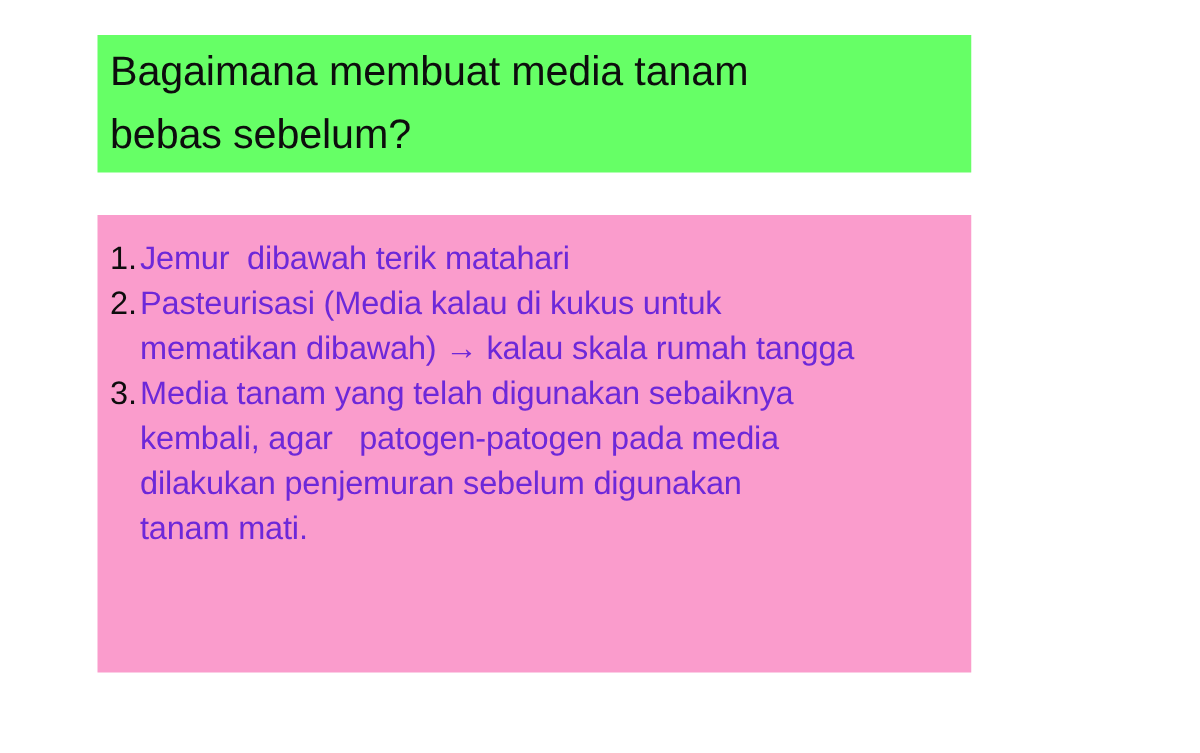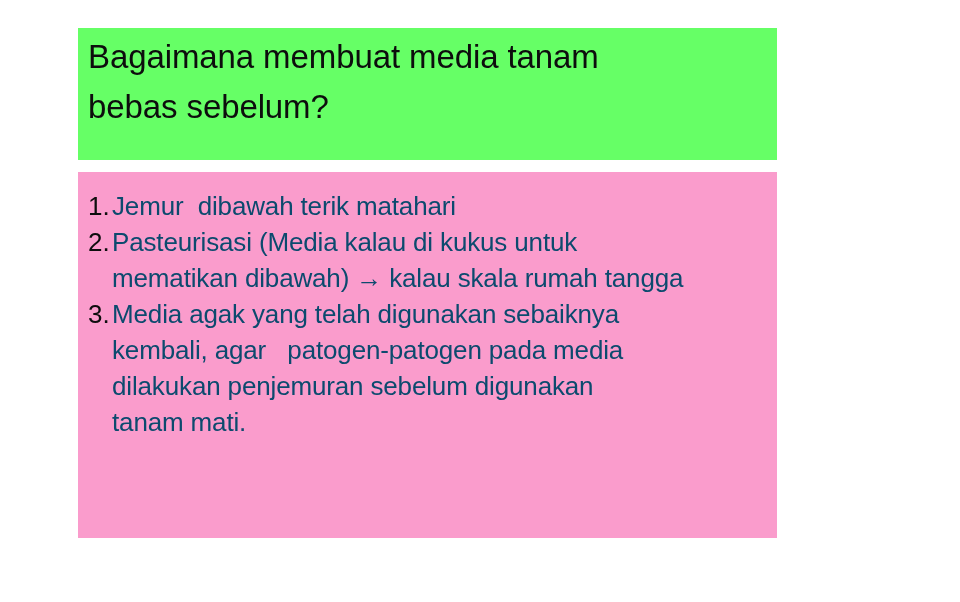--- a/index.html
+++ b/index.html
@@ -20,21 +20,21 @@
     top: 0;
     width: 960px;
     height: 602px;
     background: #ffffff;
   }
   #title-box {
     position: absolute;
     left: 78px;
     top: 28px;
     width: 699px;
-    height: 132px;
+    height: 110px;
     background: #66ff66;
     box-sizing: border-box;
     padding: 4px 0 0 10px;
   }
   .title-line {
     font-size: 33px;
     line-height: 50px;
     color: #0d0d0d;
     font-weight: 400;
     letter-spacing: -0.1px;
@@ -69,21 +69,21 @@
     color: #0d0d0d;
     white-space: pre;
   }
   .item-body {
     flex: 1 1 auto;
     min-width: 0;
   }
   .item-line {
     font-size: 26px;
     line-height: 36px;
-    color: #0c4a6e;
+    color: #6d28d9;
     white-space: pre;
     letter-spacing: -0.15px;
   }
 </style>
 </head>
 <body>
 
 <div id="slide" style="background: rgb(255, 255, 255);">
 
   <div id="title-box" style="background: rgb(102, 255, 102);">
@@ -105,21 +105,21 @@
         <span class="item-marker">2.</span>
         <span class="item-body">
           <div class="item-line">Pasteurisasi (Media kalau di kukus untuk</div>
           <div class="item-line">mematikan dibawah) → kalau skala rumah tangga</div>
         </span>
       </li>
 
       <li class="list-item">
         <span class="item-marker">3.</span>
         <span class="item-body">
-          <div class="item-line">Media agak yang telah digunakan sebaiknya</div>
+          <div class="item-line">Media tanam yang telah digunakan sebaiknya</div>
           <div class="item-line">kembali, agar   patogen-patogen pada media</div>
           <div class="item-line">dilakukan penjemuran sebelum digunakan</div>
           <div class="item-line">tanam mati.</div>
         </span>
       </li>
 
     </ol>
   </div>
 
 </div>

